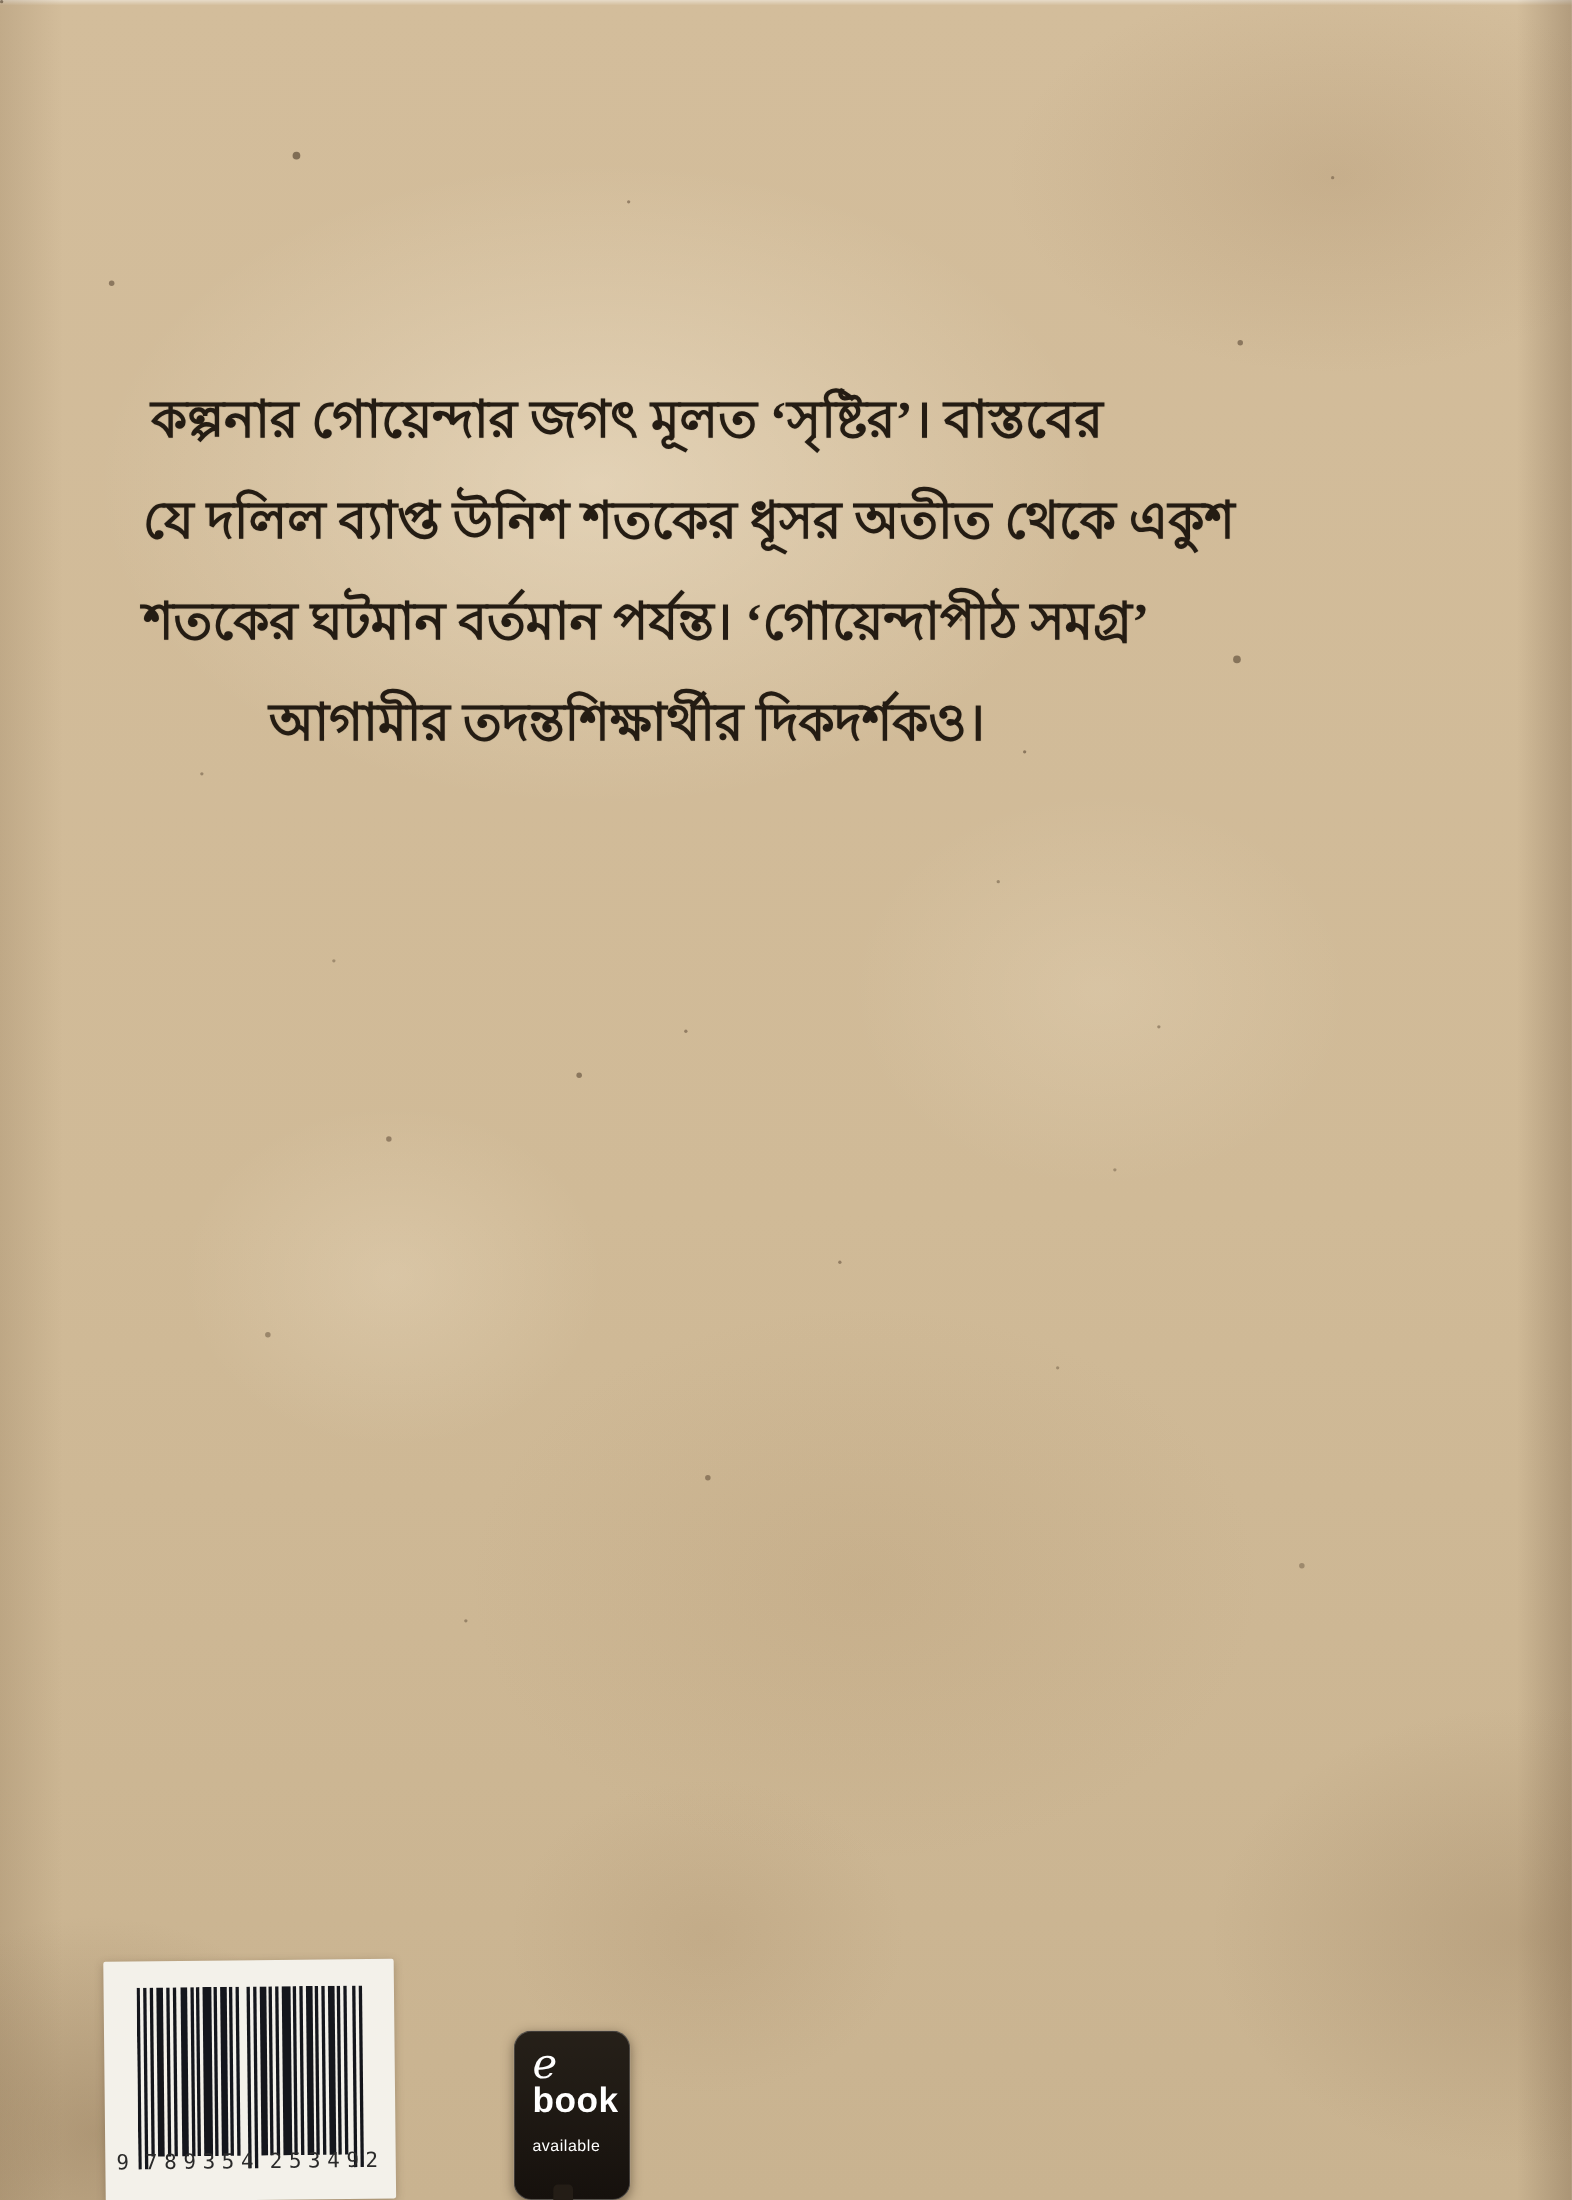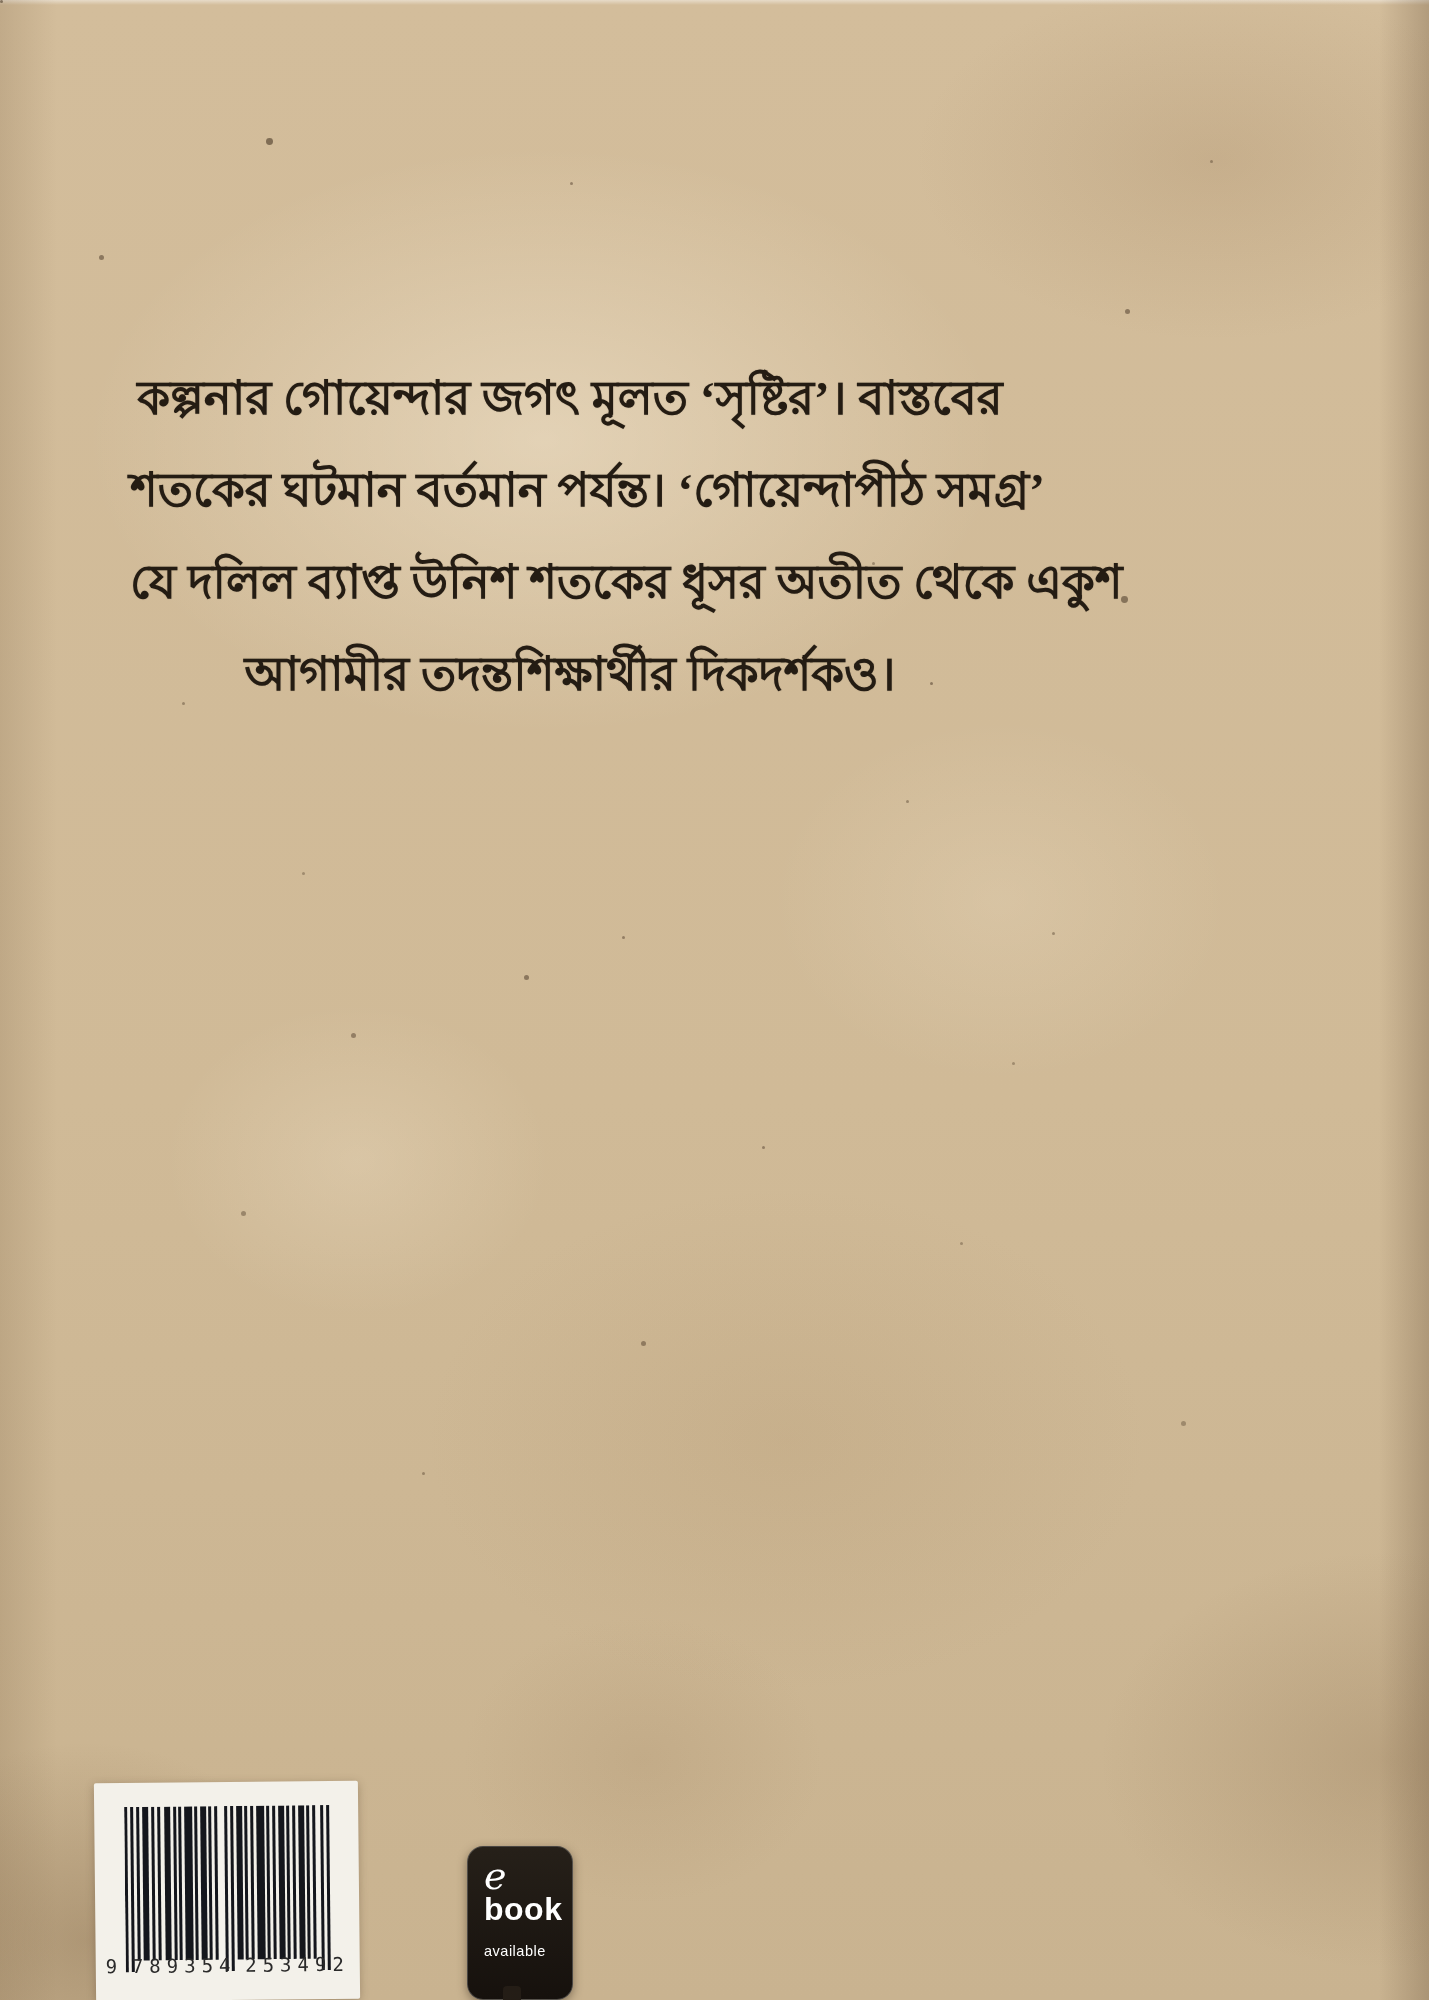--- a/index.html
+++ b/index.html
@@ -43,21 +43,21 @@
       762px 1146px 0 0 rgba(70,52,35,.45),
       182px 702px 0 0 rgba(70,52,35,.4),
       1012px 1062px 0 0 rgba(70,52,35,.35),
       872px 562px 0 0 rgba(70,52,35,.4),
       302px 872px 0 0 rgba(70,52,35,.35),
       1182px 1422px 0 1px rgba(70,52,35,.35),
       960px 1242px 0 0 rgba(70,52,35,.35),
       1210px 160px 0 0 rgba(70,52,35,.4);
   }
   .blurb{
-    position:absolute;left:130px;top:352px;width:880px;
+    position:absolute;left:130px;top:336px;width:880px;
     text-align:center;color:#241c13;
     font-size:47px;line-height:92px;font-weight:600;
     text-shadow:0 0 1px rgba(36,28,19,.35);
   }
   .blurb .line{white-space:nowrap;}
   
   .barcode-label{
     position:absolute;left:95px;top:1782px;width:264px;height:218px;
     background:#f3f1ea;border-radius:2px;
     box-shadow:0 2px 8px rgba(80,60,40,.35);
@@ -89,22 +89,22 @@
 </style>
 </head>
 <body>
 
 <div class="cover">
 
   <div class="specks"></div>
 
   <div class="blurb">
     <div class="line">কল্পনার গোয়েন্দার জগৎ মূলত ‘সৃষ্টির’। বাস্তবের</div>
+    <div class="line">যে দলিল ব্যাপ্ত উনিশ শতকের ধূসর অতীত থেকে একুশ</div>
     <div class="line">শতকের ঘটমান বর্তমান পর্যন্ত। ‘গোয়েন্দাপীঠ সমগ্র’</div>
-    <div class="line">যে দলিল ব্যাপ্ত উনিশ শতকের ধূসর অতীত থেকে একুশ</div>
     <div class="line">আগামীর তদন্তশিক্ষার্থীর দিকদর্শকও।</div>
   </div>
 
   <div class="barcode-label">
     <svg class="barcode-bars" viewBox="0 0 208 175" preserveAspectRatio="none">
       <g fill="#14161c">
         <rect x="0" y="0" width="3" height="172"></rect>
         <rect x="6" y="0" width="3" height="172"></rect>
         <rect x="12" y="0" width="3" height="160"></rect>
         <rect x="18" y="0" width="6" height="160"></rect>

